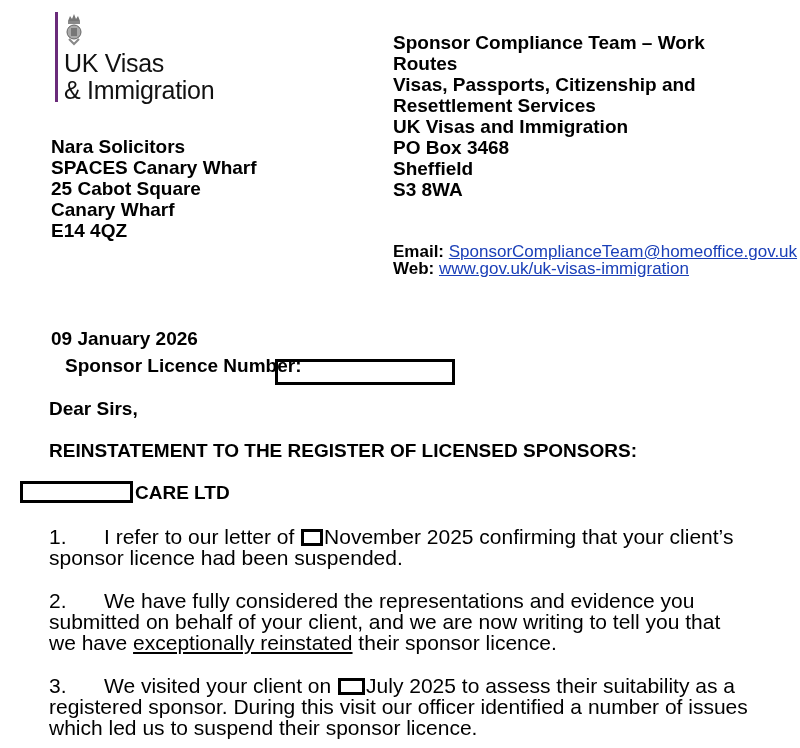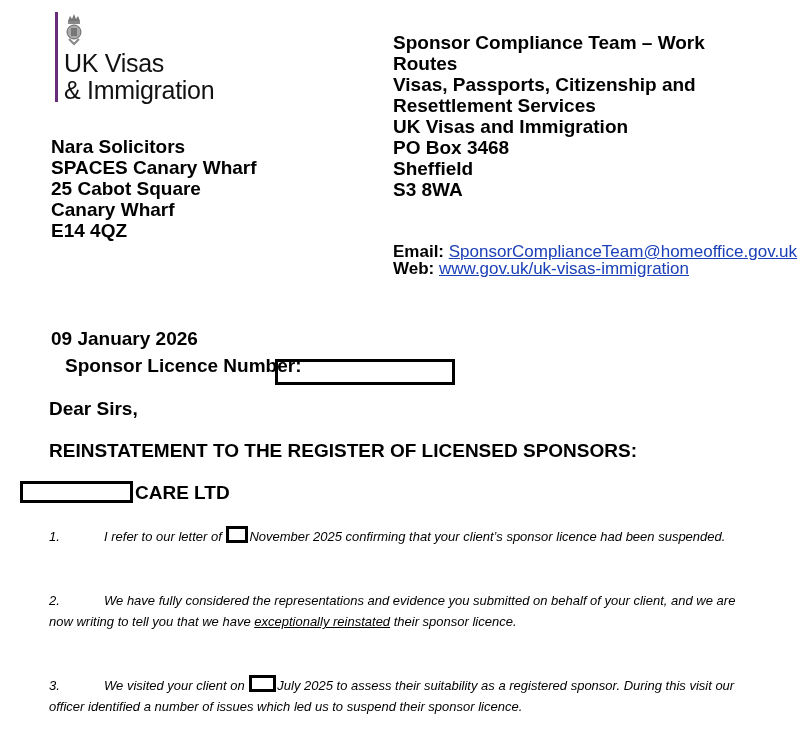--- a/index.html
+++ b/index.html
@@ -17,21 +17,21 @@
     .contact { left: 393px; top: 243px; font-size: 17px; line-height: 17px; }
     .contact b { font-weight: bold; }
     .contact a { color: #1a3fb8; text-decoration: underline; }
     .date { left: 51px; top: 328px; }
     .licence { left: 49px; top: 355px; margin-left: 16px; }
     .redact-lic { left: 275px; top: 359px; width: 180px; height: 26px; border: 3px solid #000; box-sizing: border-box; }
     .salutation { left: 49px; top: 398px; }
     .heading { left: 49px; top: 440px; }
     .redact-co { left: 20px; top: 481px; width: 113px; height: 22px; border: 3px solid #000; box-sizing: border-box; }
     .company { left: 135px; top: 482px; }
-    .para { left: 49px; width: 700px; font-size: 13px; line-height: 21px; font-stretch: condensed; font-style: italic; }
+    .para { left: 49px; width: 700px; font-size: 21px; line-height: 21px; font-stretch: condensed; }
     .para .num { display: inline-block; width: 55px; }
     .para u { text-decoration: underline; }
     .redact-inline { display: inline-block; width: 22px; height: 17px; border: 3px solid #000; box-sizing: border-box; vertical-align: -2px; margin: 0 1px; }
     .redact-inline.wide { width: 27px; }
     .p1 { top: 526px; }
     .p2 { top: 590px; }
     .p3 { top: 675px; }
   </style>
 </head>
 <body>

